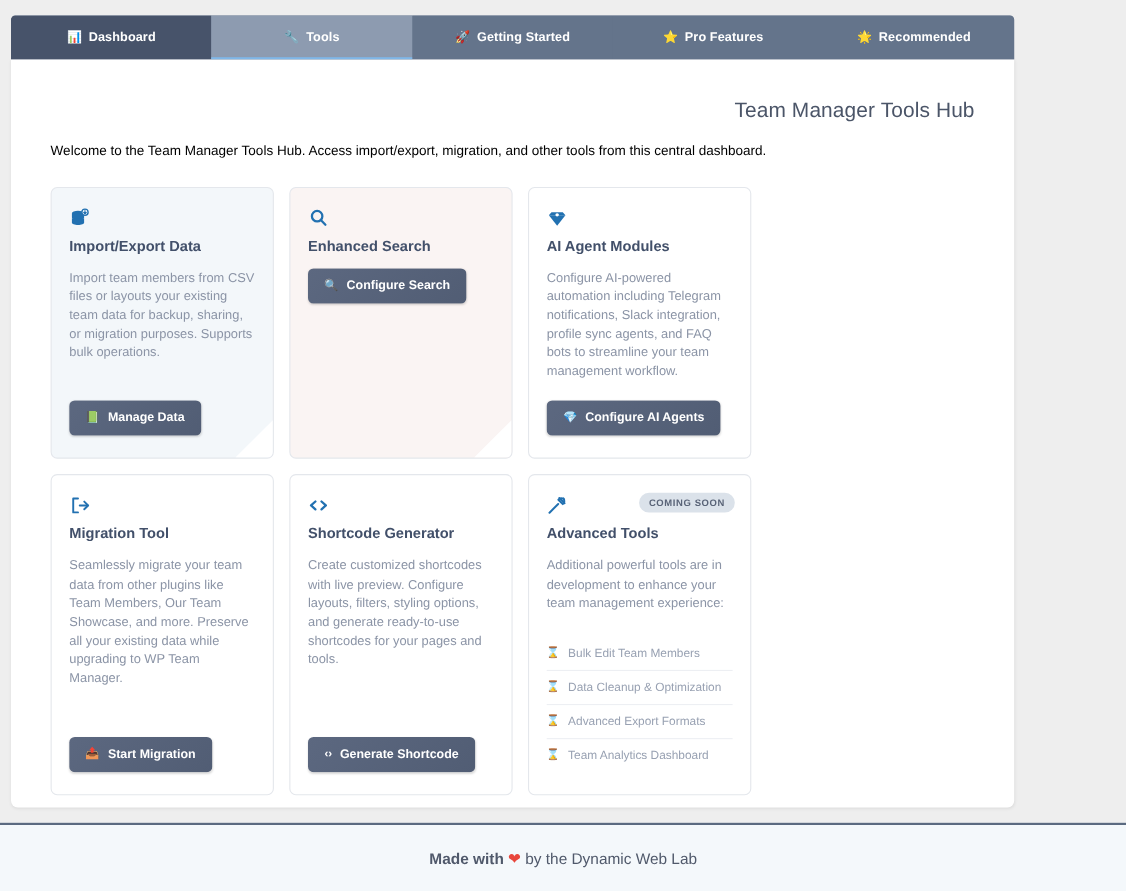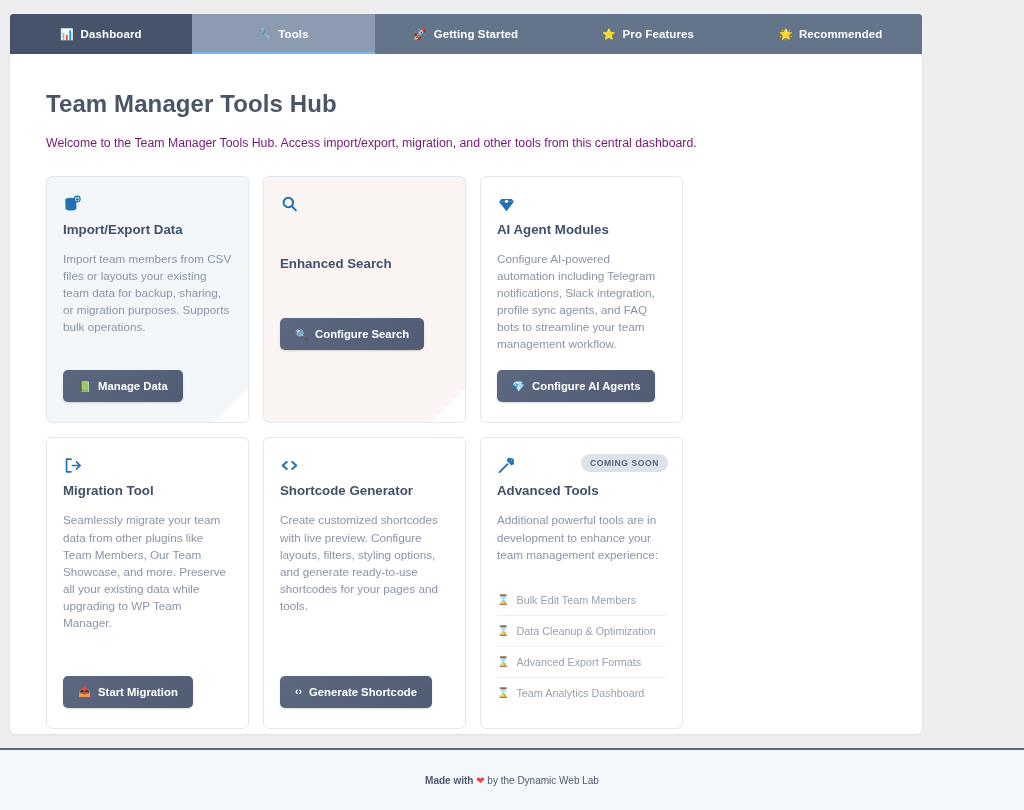--- a/index.html
+++ b/index.html
@@ -59,29 +59,30 @@
   
   .content {
     background: #ffffff;
     height: 680px;
     padding: 36px 36px 0 36px;
     border-radius: 0 0 6px 6px;
     box-shadow: 0 1px 3px rgba(0,0,0,.07);
   }
 
   h1.page-title {
-    font-size: 24px;
-    font-weight: bold;
+    font-size: 19px;
+    font-weight: normal;
     color: #4b5568;
     margin-bottom: 18px;
     letter-spacing: .1px;
+    text-align: right;
   }
   p.page-sub {
     font-size: 12.3px;
-    color: #701a75;
+    color: #000000;
     margin-bottom: 26px;
   }
 
   
   .grid {
     display: flex;
     flex-wrap: wrap;
     gap: 14px;
   }
   .card {
@@ -89,21 +90,21 @@
     border: 1px solid #e4e7ec;
     border-radius: 6px;
     padding: 18px 16px 20px 16px;
     background: #ffffff;
     position: relative;
     overflow: hidden;
     display: flex;
     flex-direction: column;
   }
   .card.tint-blue  { background: #f3f7fa; }
-  .card.tint-pink  { background: #faf4f3; gap: 34px; }
+  .card.tint-pink  { background: #faf4f3; }
   .card.fold::after {
     content: "";
     position: absolute;
     right: 0; bottom: 0;
     border-width: 0 0 34px 34px;
     border-style: solid;
     border-color: transparent transparent #ffffff transparent;
   }
   .card-ico {
     font-size: 17px;
@@ -176,21 +177,21 @@
     top: 748px;
     width: 1024px;
     height: 62px;
     background: #f4f8fb;
     border-top: 2px solid #5b6a80;
     display: flex;
     align-items: center;
     justify-content: center;
   }
   .footer-text {
-    font-size: 10px;
+    font-size: 14px;
     color: #50596b;
   }
   .footer-text b { font-weight: bold; }
   .heart { color: #e8463c; }
 </style>
 </head>
 <body>
 
 <div class="page-wrap">
 

